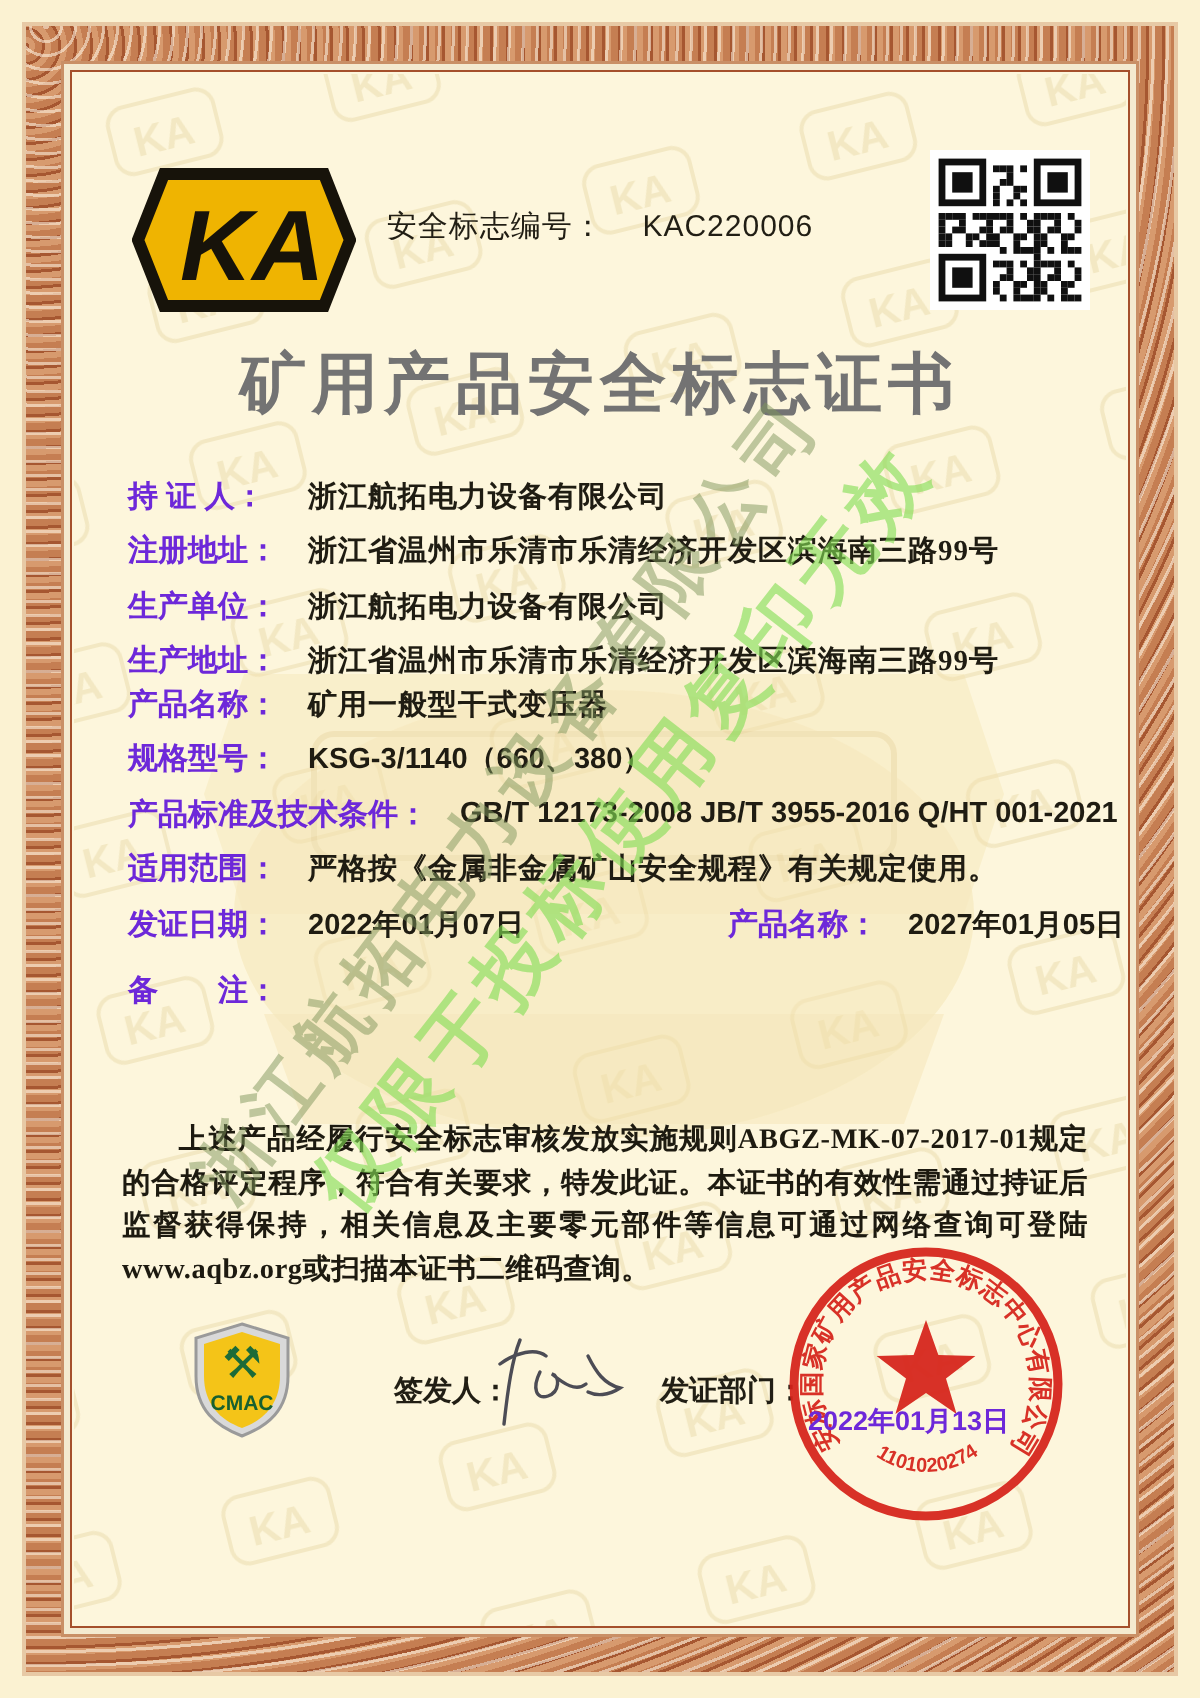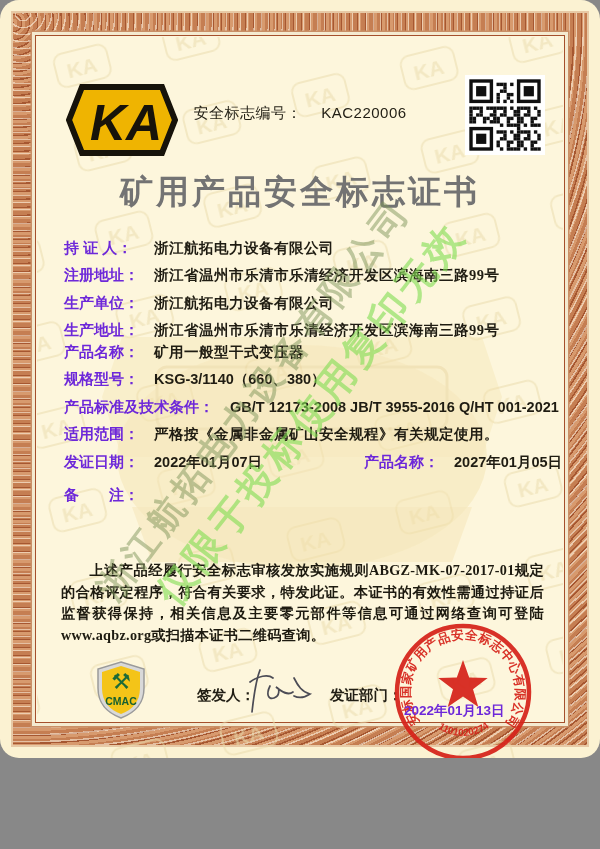--- a/index.html
+++ b/index.html
@@ -1,21 +1,20 @@
 <!DOCTYPE html>
 <html><head>
 <meta charset="utf-8">
 <style>
   html,body{margin:0;padding:0;background:#888;}
   .page{
-    position:relative;width:600px;height:758px;margin:0 auto;
+    position:relative;width:600px;height:849px;margin:0 auto;
     background:#fbf2d2;overflow:hidden;
     font-family:"Liberation Serif","DejaVu Serif",serif;
     color:#211e14;
-    border-radius:19px;
   }
   
   .band{
     position:absolute;inset:11px;
     background:
       repeating-radial-gradient(circle at 10px 0px, rgba(255,246,230,.55) 0 1.5px, rgba(0,0,0,0) 1.5px 7px),
       repeating-radial-gradient(circle at 0 10px, #a65731 0 1.5px, #d79a6e 1.5px 4.5px, #c57e52 4.5px 8px),
       #cf8f63;
     border:2px solid #e7c9a5;
   }

